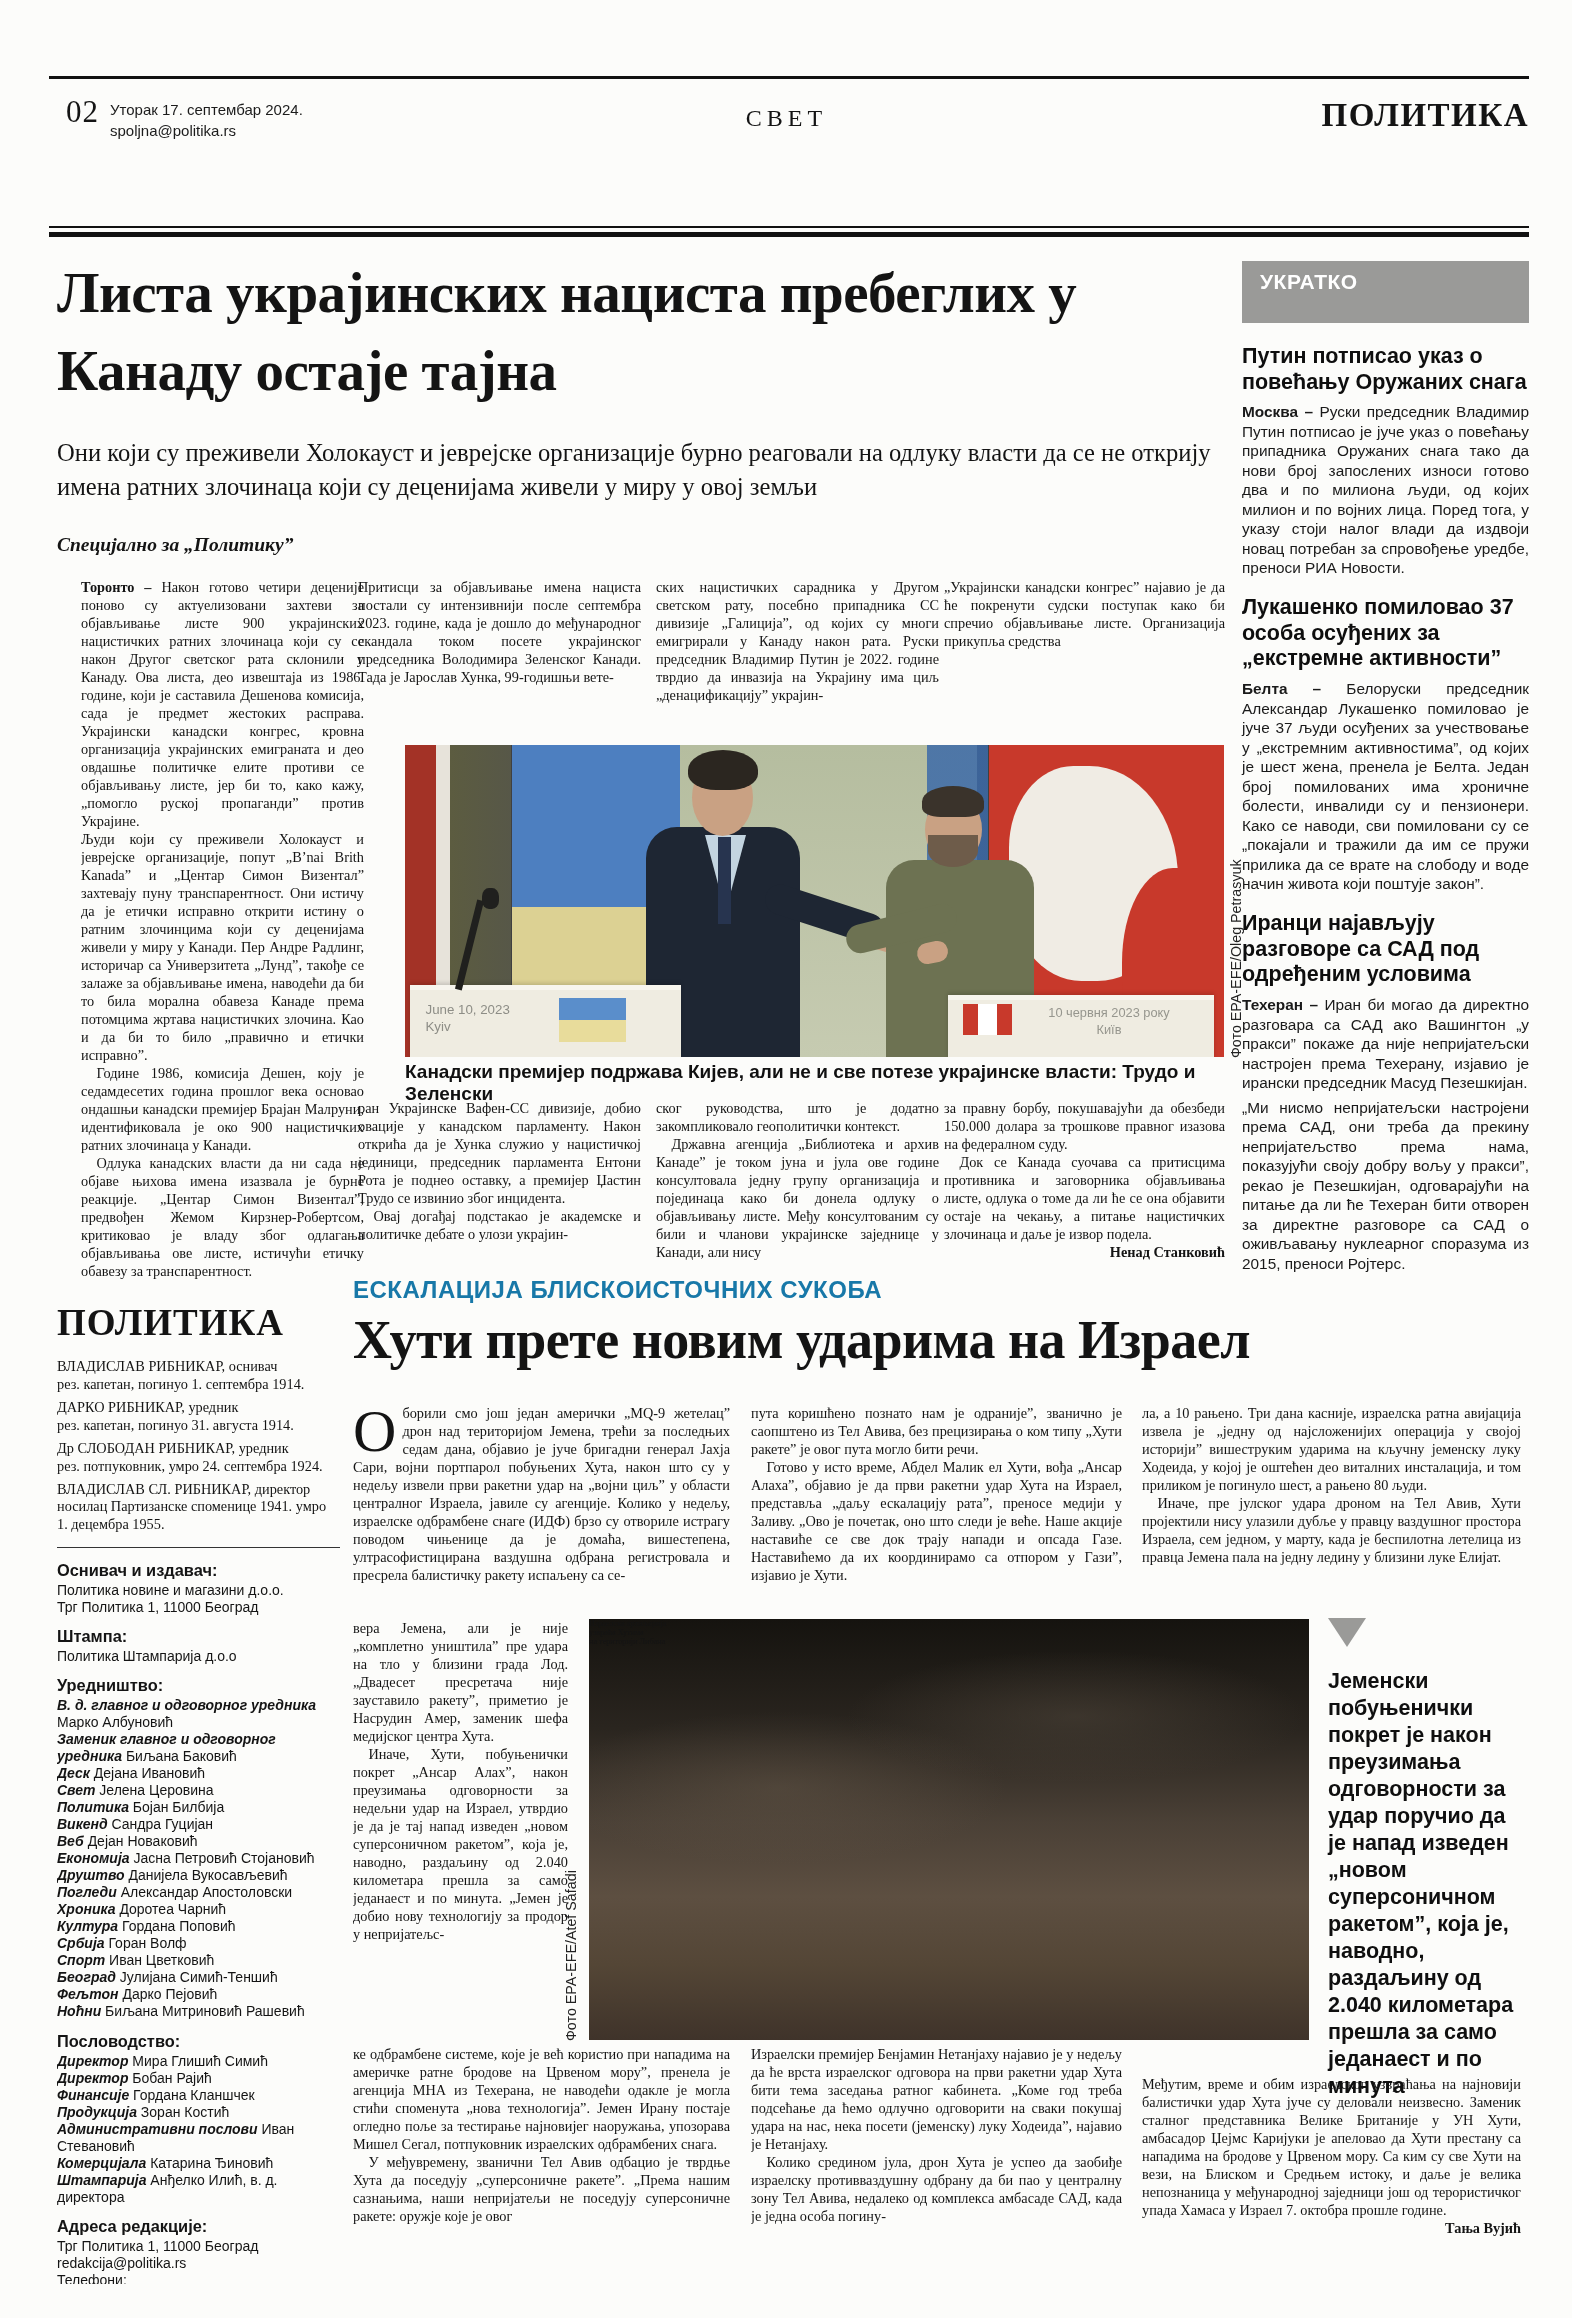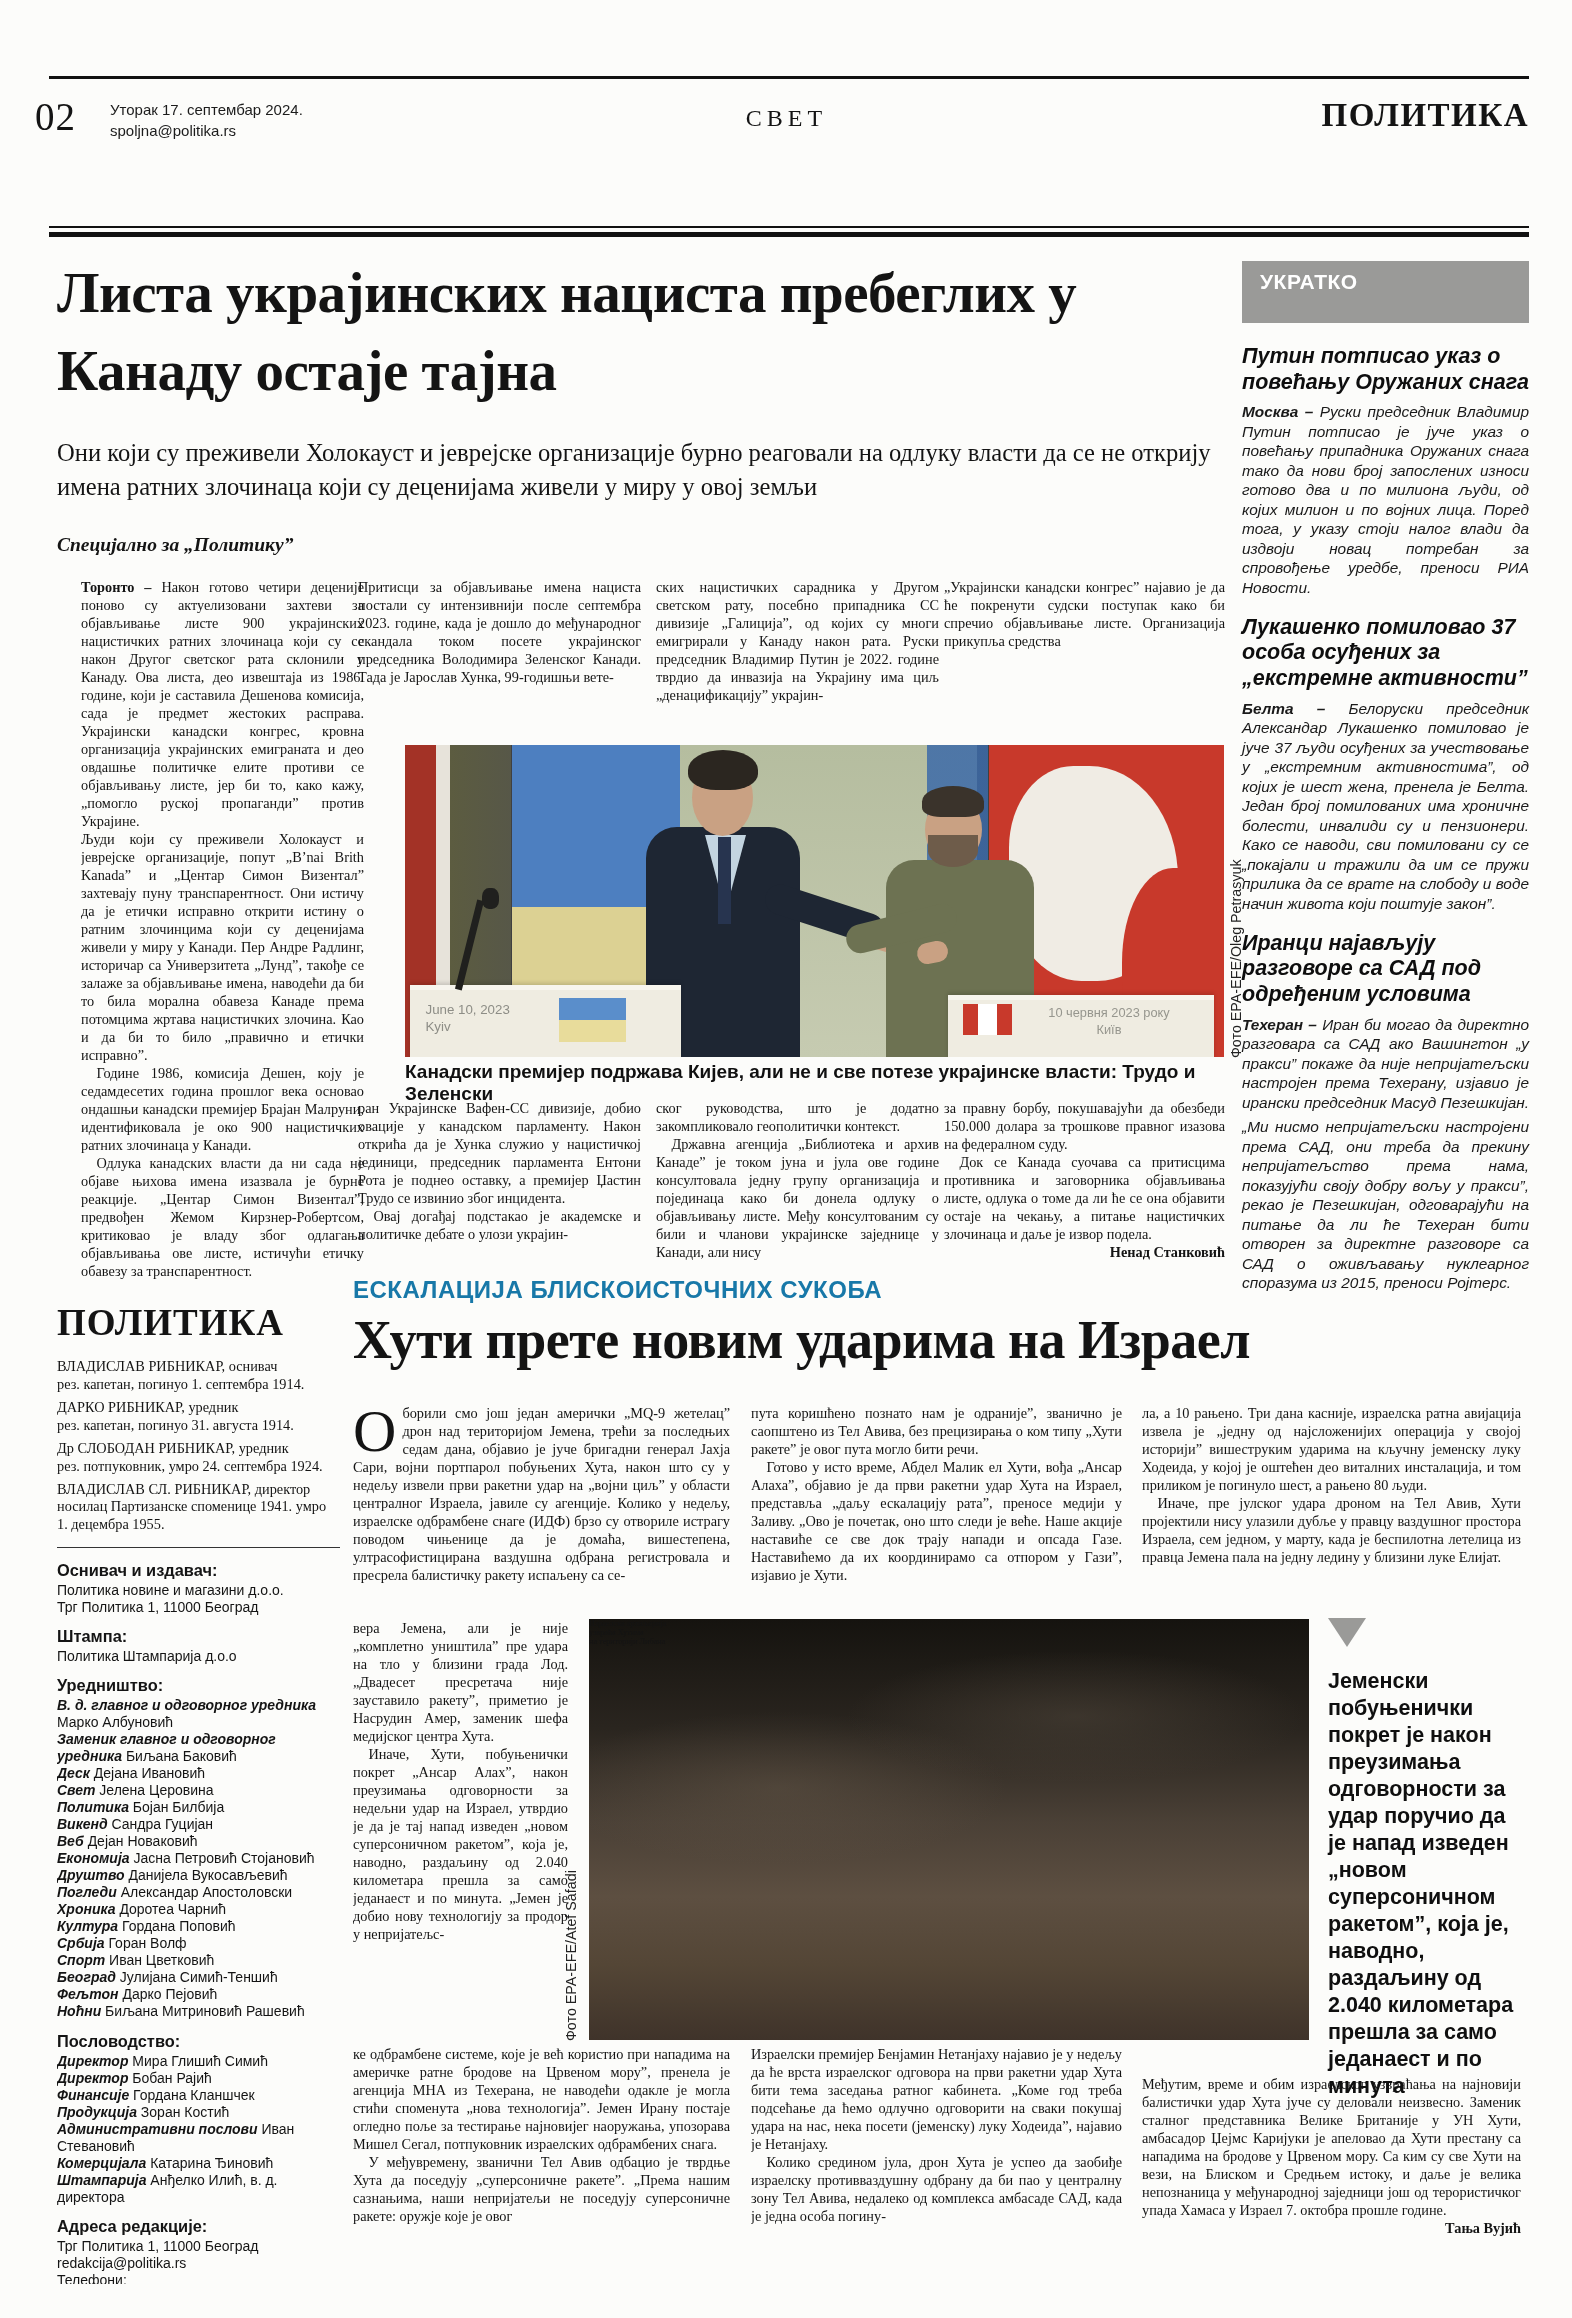--- a/index.html
+++ b/index.html
@@ -1,21 +1,21 @@
 <!DOCTYPE html>
 <html style="font-size:8.2px"><head>
 <meta charset="utf-8">
 <style>
   html,body{margin:0;padding:0;background:#e8e8e4;}
   .page{position:relative;width:1573px;height:2319px;background:#fcfcfa;color:#141414;
         font-family:"Liberation Serif","DejaVu Serif",serif;overflow:hidden;}
   .abs{position:absolute;}
   
   .rule-top{left:49px;right:44px;top:76px;height:2.6px;background:#111;}
-  .hdr-num{left:35px;top:94px;font-size:39px;font-weight:400;letter-spacing:1px;}
+  .hdr-num{left:66px;top:94px;font-size:31px;font-weight:400;letter-spacing:1px;}
   .hdr-meta{left:110px;top:100px;font-family:"Liberation Sans",sans-serif;font-size:15px;line-height:20.5px;color:#1c1c1c;}
   .hdr-section{left:0;right:0;top:105px;text-align:center;font-size:24px;letter-spacing:5.1px;font-weight:500;}
   .hdr-masthead{right:44px;top:97px;font-size:33px;font-weight:700;letter-spacing:1.5px;font-family:"Liberation Serif",serif;}
   .rule-mid1{left:49px;right:44px;top:226px;height:1.5px;background:#111;}
   .rule-mid2{left:49px;right:44px;top:232px;height:5.1px;background:#111;}
   
   .ta-headline{left:57px;top:254px;width:1178px;font-size:57px;line-height:78px;font-weight:700;letter-spacing:-0.5px;}
   .ta-deck{left:57px;top:436px;width:1168px;font-size:24.6px;line-height:34px;font-weight:400;}
   .ta-byline{left:57px;top:534px;font-size:19.5px;font-style:italic;font-weight:700;}
   .bodycol{font-size:14.3px;line-height:18px;text-align:justify;overflow:hidden;}
@@ -69,21 +69,21 @@
   .p1-mic2{left:77px;top:143px;width:17.4px;height:20.5px;background:#20201e;border-radius:40%;}
   .p1-pod-r{left:543px;top:250px;width:266px;height:62px;}
   .p1-ca-chip{left:558px;top:259px;width:49px;height:31px;background:linear-gradient(90deg,#c8392b 0 30%,#fff 30% 70%,#c8392b 70% 100%);}
   .p1-pod-r-txt{left:617px;top:259px;width:174px;text-align:center;font-family:"Liberation Sans",sans-serif;font-size:12.8px;line-height:17px;color:#96968e;}
   
   .uk-box{left:1242px;top:261px;width:287px;height:62px;background:#9a9a98;}
   .uk-title{left:1260px;top:270px;font-family:"Liberation Sans",sans-serif;font-weight:700;font-size:21px;color:#fff;letter-spacing:0.5px;}
   .uk-col{left:1242px;top:344px;width:287px;height:947px;font-family:"Liberation Sans",sans-serif;}
   .uk-h{font-weight:700;font-size:21.5px;line-height:25.6px;margin:0 0 7.2px 0;color:#0e0e0e;}
   .uk-b{font-size:15.4px;line-height:19.5px;text-align:justify;color:#1a1a1a;margin:0 0 5.1px 0;}
-  .uk-item{margin-bottom:17.4px;font-style:italic;}
+  .uk-item{margin-bottom:17.4px;}
   
   .imp{left:57px;top:1301px;width:283px;height:983px;overflow:hidden;}
   .imp-logo{font-size:37px;font-weight:700;letter-spacing:1px;margin:0 0 14.3px 0;font-family:"Liberation Serif",serif;}
   .imp-founders p{margin:0;font-size:14.3px;line-height:17.4px;}
   .imp-founders p.fd{margin-bottom:6.1px;}
   .imp-rule{border:none;border-top:1px solid #333;margin:13.3px 0;}
   .imp h4{font-family:"Liberation Sans",sans-serif;font-size:16.4px;margin:11.3px 0 2px 0;}
   .imp .sans{font-family:"Liberation Sans",sans-serif;font-size:14px;line-height:17px;margin:0;}
   .imp .roles p{font-family:"Liberation Sans",sans-serif;font-size:14px;line-height:17px;margin:0;}
   .imp .roles i{font-weight:700;}

